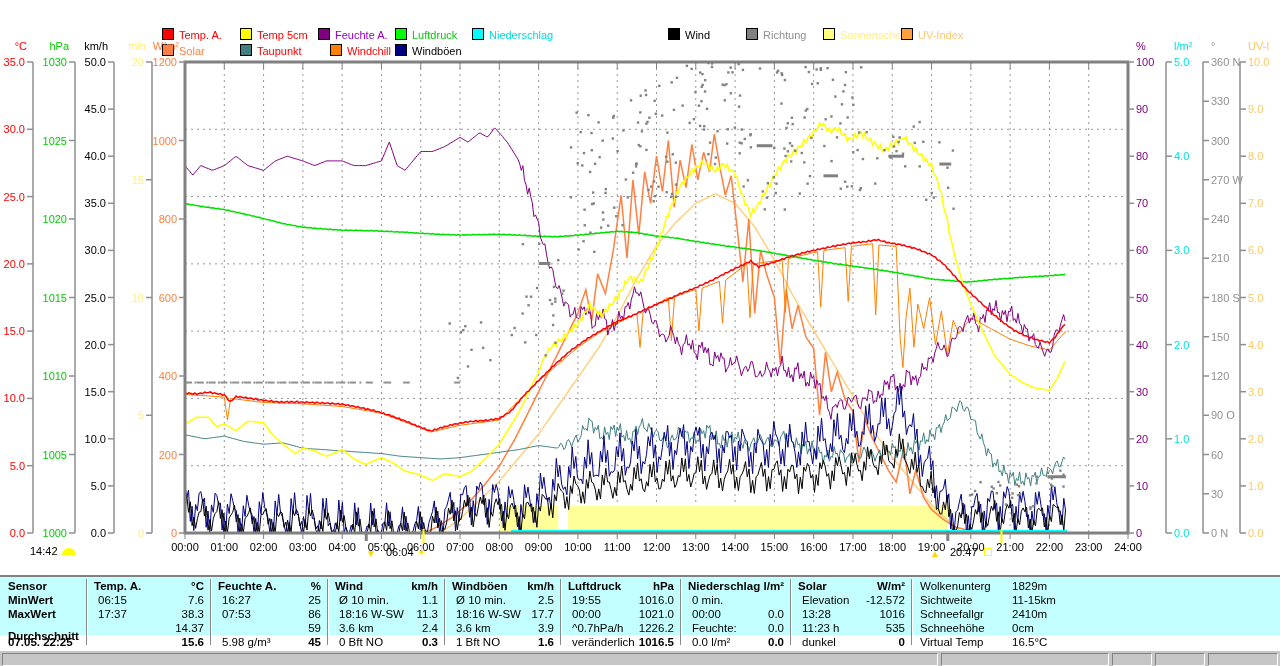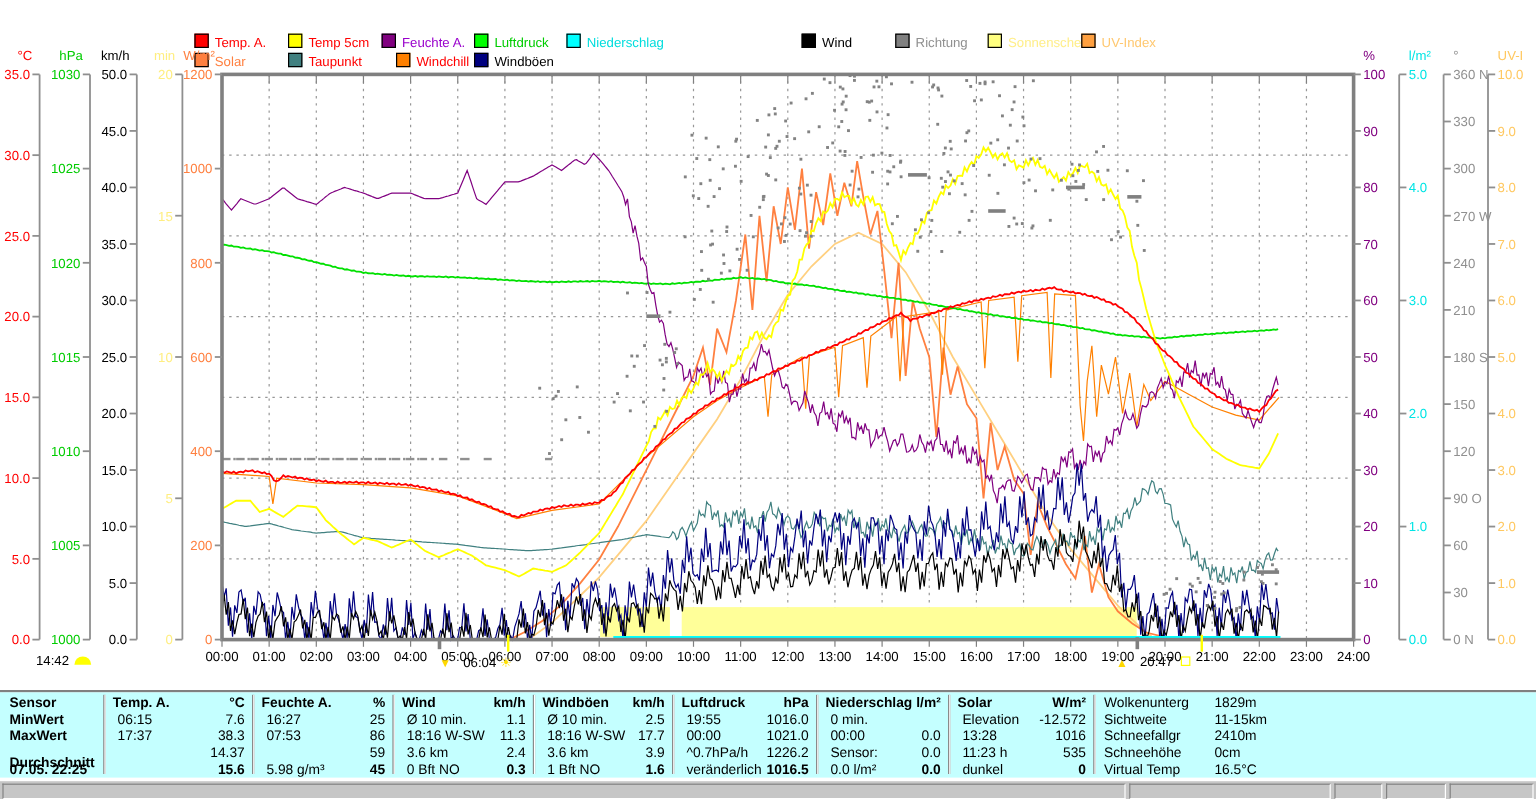--- a/index.html
+++ b/index.html
@@ -7,21 +7,21 @@
           font-family:"Liberation Sans",sans-serif;-webkit-font-smoothing:none;}
   .title{position:absolute;top:7px;left:0;width:100%;text-align:center;font-size:14px;color:#000;}
   #legend{position:absolute;top:0;left:0;}
   .leg-item{position:absolute;height:13px;white-space:nowrap;font-size:11px;cursor:default;}
   .leg-sw{display:inline-block;width:10px;height:10px;border:1px solid #000;vertical-align:-1px;margin-right:5px;}
   svg text{font-family:"Liberation Sans",sans-serif;}
   .marker{position:absolute;font-size:11px;color:#000;white-space:nowrap;}
   .sun-glyph{color:#ffe000;}
   .halfsun{display:inline-block;width:14px;height:7px;background:#ffff00;border-radius:7px 7px 0 0;vertical-align:0px;margin-left:4px;}
   .sqr{display:inline-block;width:6px;height:6px;border:1px solid #ffff00;margin-left:6px;}
-  #table-region{position:absolute;left:0;top:577px;width:1280px;height:71px;background:#c4ffff;font-size:11.5px;color:#000;}
+  #table-region{position:absolute;left:0;top:577px;width:1280px;height:58px;background:#c4ffff;font-size:11.5px;color:#000;}
   .tdivider-top{position:absolute;left:0;top:575px;width:1280px;height:2px;background:#808080;border-bottom:1px solid #fff;}
   .cell{position:absolute;white-space:nowrap;line-height:13px;}
   .bold{font-weight:bold;}
   .vline{position:absolute;top:2px;height:66px;width:1px;background:#8a8a8a;border-right:1px solid #fff;}
   #statusbar{position:absolute;left:0;top:650px;width:1280px;height:16px;background:#c6c6c6;border-top:1px solid #fff;}
   .sseg{position:absolute;top:2px;height:11px;border:1px solid;border-color:#828282 #fff #fff #828282;}
 </style>
 </head>
 <body>
 
@@ -784,21 +784,21 @@
       <div class="cell" style="left: 572px; top: 45px;">^0.7hPa/h</div>
       <div class="cell" style="right: 606px; top: 45px;">1226.2</div>
       <div class="cell" style="left: 572px; top: 59px;">veränderlich</div>
       <div class="cell bold" style="right: 606px; top: 59px;">1016.5</div>
       <div class="vline" style="left: 560px;"></div>
       <div class="cell bold" style="left: 688px; top: 3px;">Niederschlag</div>
       <div class="cell bold" style="right: 496px; top: 3px;">l/m²</div>
       <div class="cell" style="left: 692px; top: 17px;">0 min.</div>
       <div class="cell" style="left: 692px; top: 31px;">00:00</div>
       <div class="cell" style="right: 496px; top: 31px;">0.0</div>
-      <div class="cell" style="left: 692px; top: 45px;">Sensor:</div>
+      <div class="cell" style="left: 692px; top: 45px;">Feuchte:</div>
       <div class="cell" style="right: 496px; top: 45px;">0.0</div>
       <div class="cell" style="left: 692px; top: 59px;">0.0 l/m²</div>
       <div class="cell bold" style="right: 496px; top: 59px;">0.0</div>
       <div class="vline" style="left: 680px;"></div>
       <div class="cell bold" style="left: 798px; top: 3px;">Solar</div>
       <div class="cell bold" style="right: 375px; top: 3px;">W/m²</div>
       <div class="cell" style="left: 802px; top: 17px;">Elevation</div>
       <div class="cell" style="right: 375px; top: 17px;">-12.572</div>
       <div class="cell" style="left: 802px; top: 31px;">13:28</div>
       <div class="cell" style="right: 375px; top: 31px;">1016</div>

